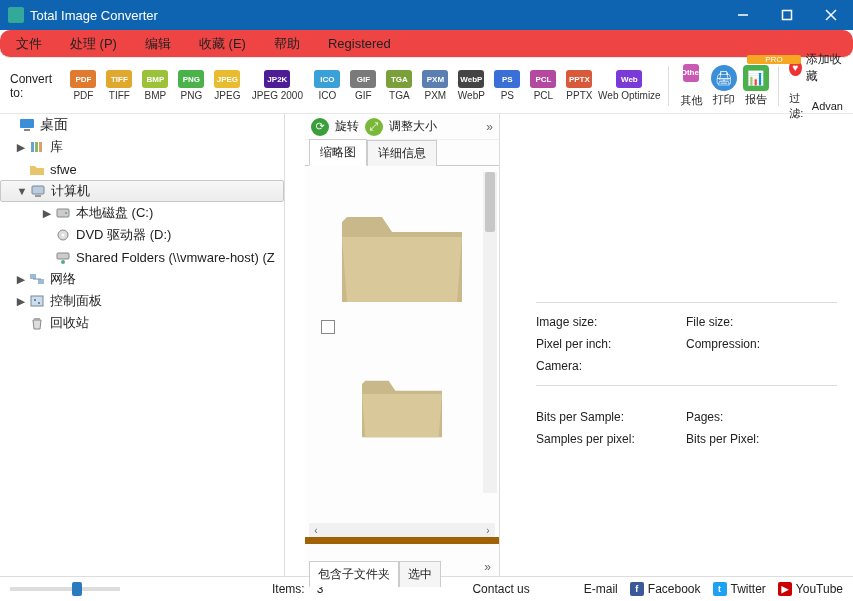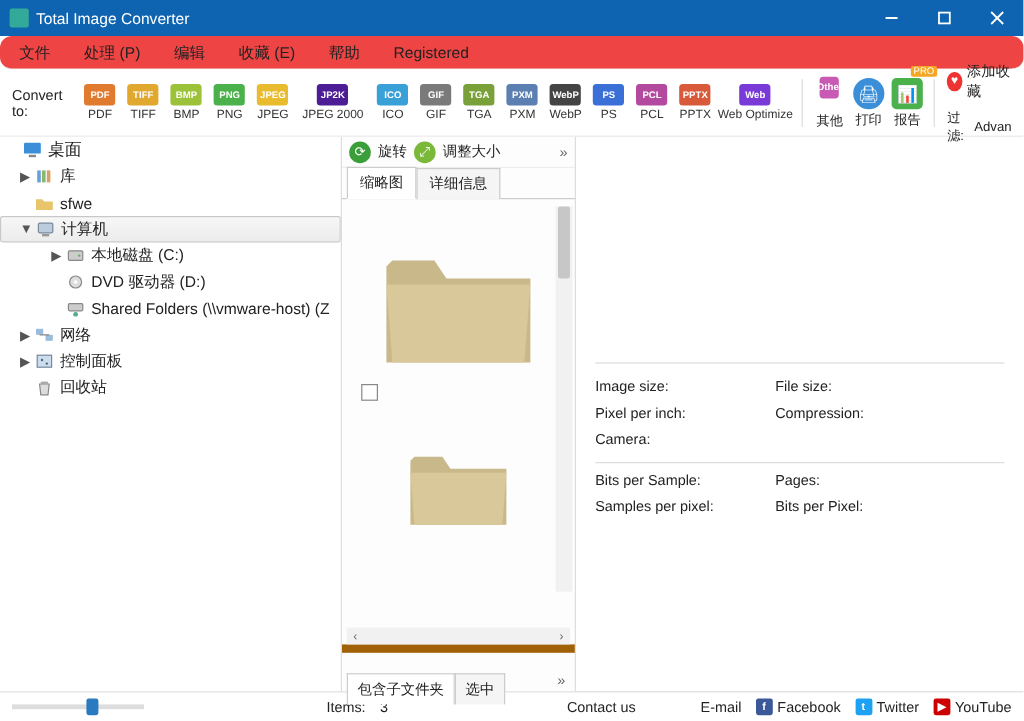--- a/index.html
+++ b/index.html
@@ -27,21 +27,21 @@
 .bigbtn { display: flex; flex-direction: column; align-items: center; width: 36px; cursor: pointer; }
 .bigbtn-icon { width: 26px; height: 26px; border-radius: 50%; display:flex; align-items:center; justify-content:center; font-size:14px; color:#fff; }
 .bigbtn-label { font-size: 11px; margin-top: 1px; }
 .heart-btn { display:flex; align-items:center; gap:4px; font-size:12px; cursor:pointer; }
 .heart { width:16px; height:16px; border-radius:50%; background:#e33; display:flex; align-items:center; justify-content:center; color:#fff; font-size:10px; }
 .filter-row { display:flex; align-items:center; gap:4px; margin-top:4px; font-size:11px; }
 .right-tools { margin-left: 2px; display:flex; flex-direction:column; gap:2px; }
 .right-tools-row1 { display:flex; align-items:flex-start; gap:10px; }
 
 
-.main { display: flex; height: 462px; }
+.main { display: flex; height: 462px; gap: 20px; }
 
 
 .tree { width: 285px; border-right: 1px solid #ddd; overflow: hidden; background:#fff; }
 .tree-node { display:flex; align-items:center; height: 22px; padding-left: 4px; font-size: 13px; cursor:default; }
 .tree-node.lvl1 { padding-left: 14px; }
 .tree-node.lvl2 { padding-left: 40px; }
 .tree-node .tw { width: 14px; text-align:center; color:#555; font-size:11px; }
 .tree-node .tic { width: 18px; height:16px; margin-right:4px; display:flex; align-items:center; justify-content:center; }
 .tree-node.selected { background: linear-gradient(#f7f7f7,#ececec); border:1px solid #c8c8c8; border-radius:2px; }
 
@@ -187,21 +187,21 @@
     <div class="fmt-badge" style="background:#c85ab4;width:16px;">Other</div>
     <div style="height:8px"></div>
     <div class="bigbtn-label">其他</div>
   </div>
   <div class="bigbtn">
     <div class="bigbtn-icon" style="background:#3a8fd8">🖨</div>
     <div class="bigbtn-label">打印</div>
   </div>
   <div class="bigbtn">
     <div style="position:relative">
-      <div style="position:absolute;top:-10px;left:16px;font-size:8px;background:#f5a623;color:#fff;padding:0 2px;border-radius:2px;">PRO</div>
+      <div style="position:absolute;top:-10px;left:4px;font-size:8px;background:#f5a623;color:#fff;padding:0 18px;border-radius:2px;">PRO</div>
       <div class="bigbtn-icon" style="background:#4bb14b;border-radius:4px;">📊</div>
     </div>
     <div class="bigbtn-label">报告</div>
   </div>
   <div class="tool-sep"></div>
   <div class="right-tools">
     <div class="right-tools-row1">
       <div class="heart-btn">
         <div class="heart">♥</div>
         <span>添加收藏</span>
@@ -367,21 +367,21 @@
   <div class="details">
     <div class="det-sep"></div>
     <div class="det-grid">
       <div>Image size:</div>
       <div>File size:</div>
       <div>Pixel per inch:</div>
       <div>Compression:</div>
       <div>Camera:</div>
     </div>
     <div class="det-sep2"></div>
-    <div class="det-grid" style="margin-top:7px;">
+    <div class="det-grid" style="margin-top:24px;">
       <div>Bits per Sample:</div>
       <div>Pages:</div>
       <div>Samples per pixel:</div>
       <div>Bits per Pixel:</div>
     </div>
   </div>
 
 </div>
 
 <div class="status">

